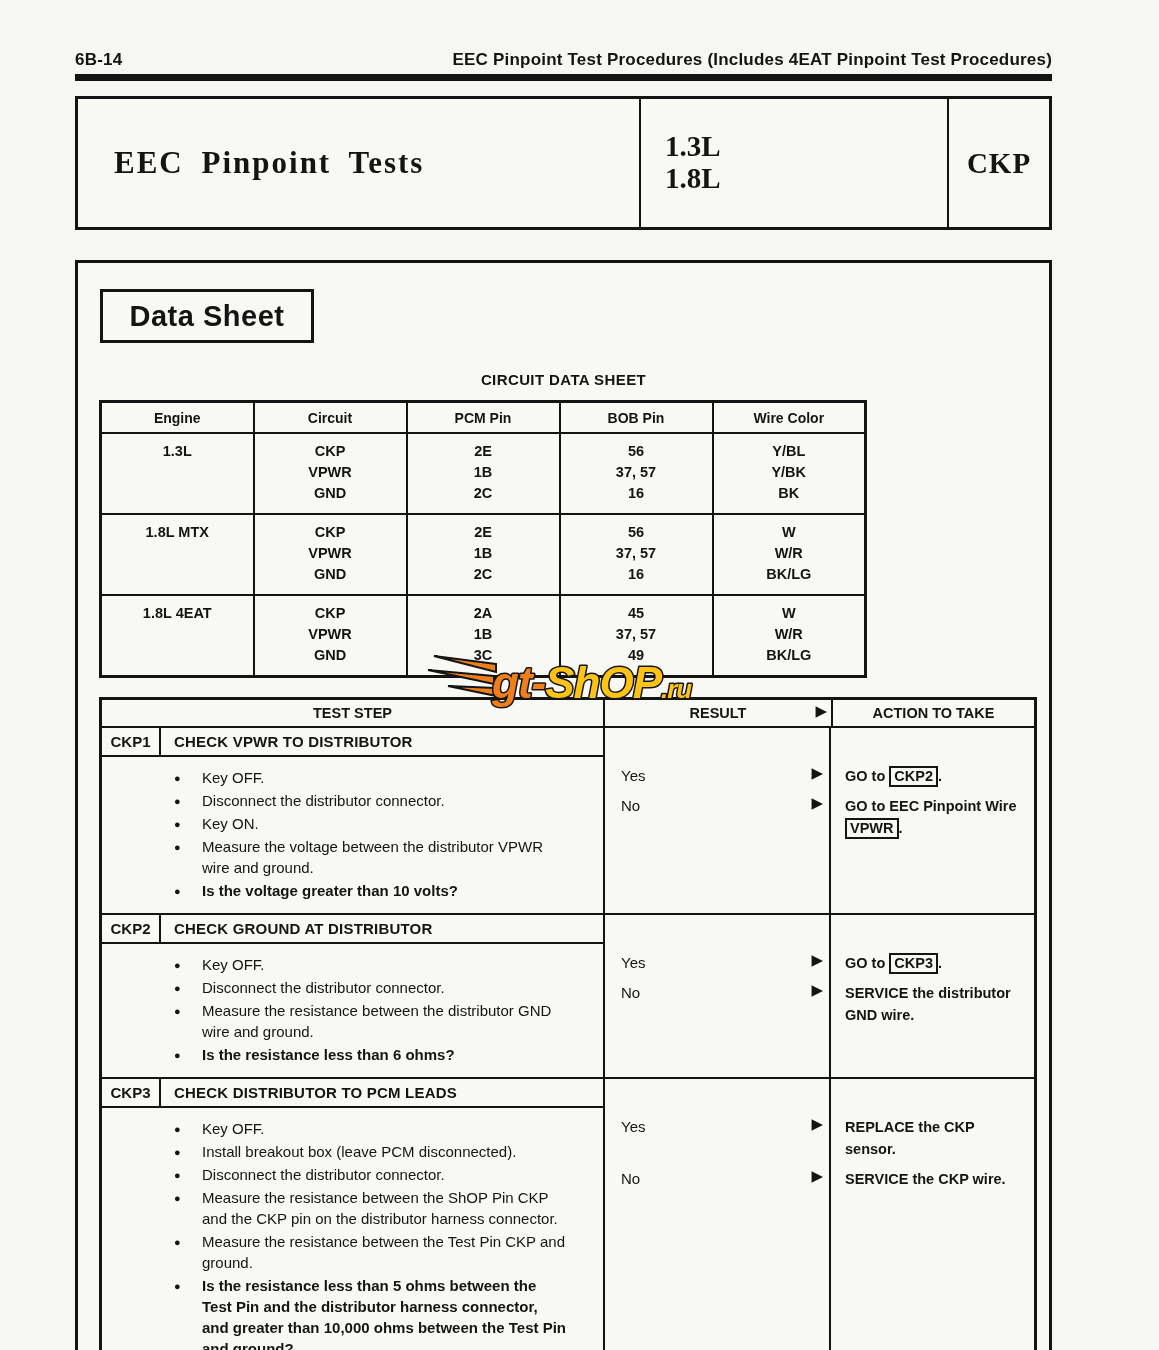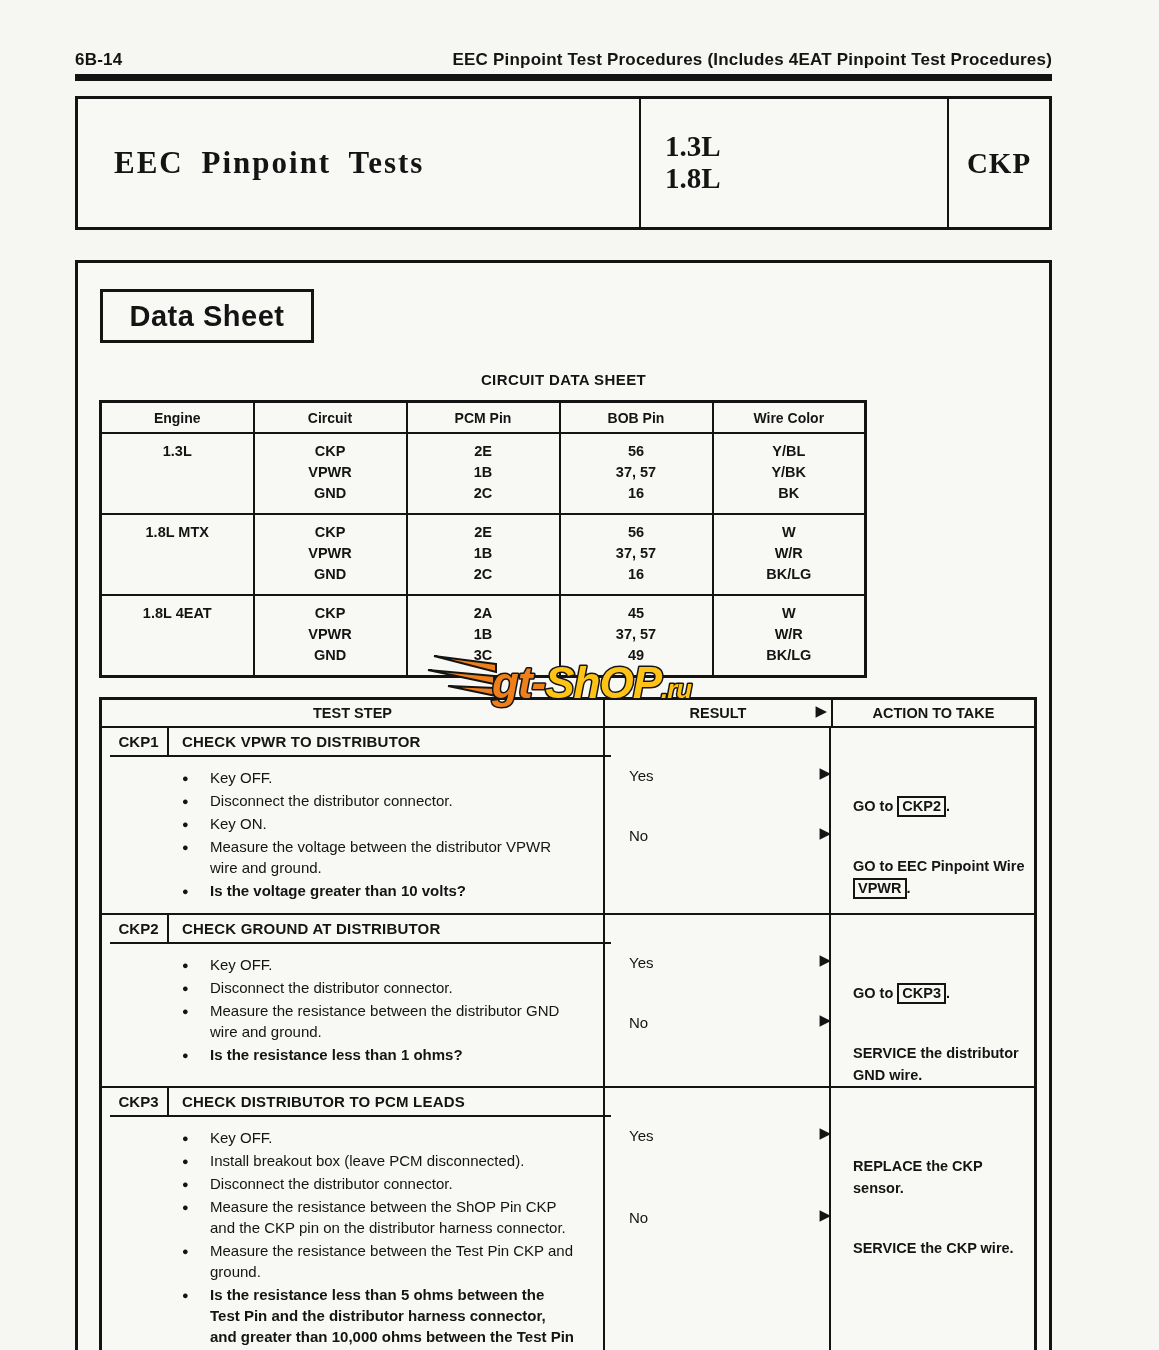--- a/index.html
+++ b/index.html
@@ -48,34 +48,34 @@
   .th-result .arrow{position:absolute;right:4px;top:3px;}
   .th-action{flex:1;border-left:2px solid #141414;align-self:stretch;display:flex;
     align-items:center;justify-content:center;}
   .arrow{font-size:15px;line-height:1;color:#141414;}
 
   .step{position:relative;display:flex;border-bottom:2px solid #141414;}
   .step:last-child{border-bottom:2px solid #141414;}
   .step::before,.step::after{content:'';position:absolute;top:0;bottom:0;width:2px;background:#141414;}
   .step::before{left:501px;}
   .step::after{left:727px;}
-  .col1{width:501px;padding-left:8px;}
+  .col1{width:501px;}
   .step-hdr{display:flex;align-items:stretch;border-bottom:2px solid #141414;height:27px;}
   .step-id{width:57px;border-right:2px solid #141414;display:flex;align-items:center;
     justify-content:center;font-weight:bold;font-size:15px;}
   .step-title{display:flex;align-items:center;padding-left:13px;font-weight:bold;font-size:15px;letter-spacing:.2px;}
   ul.bullets{list-style:none;margin:10px 0 12px 0;padding:0 10px 0 100px;}
   .bullets li{position:relative;font-size:15px;line-height:21px;margin-bottom:2px;max-width:365px;}
   .bullets li::before{content:'●';position:absolute;left:-28px;top:1px;font-size:11px;}
   .bullets li.bold{font-weight:bold;}
   .rows{flex:1;display:grid;grid-template-columns:226px 1fr;align-content:start;
     row-gap:8px;padding-top:37px;}
   .result-cell{display:flex;justify-content:space-between;align-items:flex-start;
     padding:0 6px 0 18px;font-weight:normal;font-size:15px;line-height:21px;}
-  .action-cell{padding:0 8px 0 16px;font-weight:bold;font-size:14.5px;line-height:22px;margin-top:30px;}
+  .action-cell{padding:0 8px 0 16px;font-weight:bold;font-size:14.5px;line-height:22px;}
   .boxed{display:inline-block;border:2px solid #141414;padding:0 3px;line-height:17px;}
 
   
   .watermark{position:absolute;left:348px;top:388px;pointer-events:none;}
 </style>
 </head>
 <body>
 
 <div class="page">
 
@@ -231,21 +231,21 @@
           <div class="step">
             <div class="col1">
               <div class="step-hdr">
                 <div class="step-id">CKP2</div>
                 <div class="step-title">CHECK GROUND AT DISTRIBUTOR</div>
               </div>
               <ul class="bullets">
                 <li>Key OFF.</li>
                 <li>Disconnect the distributor connector.</li>
                 <li>Measure the resistance between the distributor GND wire and ground.</li>
-                <li class="bold">Is the resistance less than 1 ohms?</li>
+                <li class="bold">Is the resistance less than 6 ohms?</li>
               </ul>
             </div>
             <div class="rows">
               <div class="result-cell">
                 <span>Yes</span>
                 <span class="arrow">▶</span>
               </div>
               <div class="action-cell"><span>GO to </span><span class="boxed">CKP3</span><span>.</span></div>
               <div class="result-cell">
                 <span>No</span>

